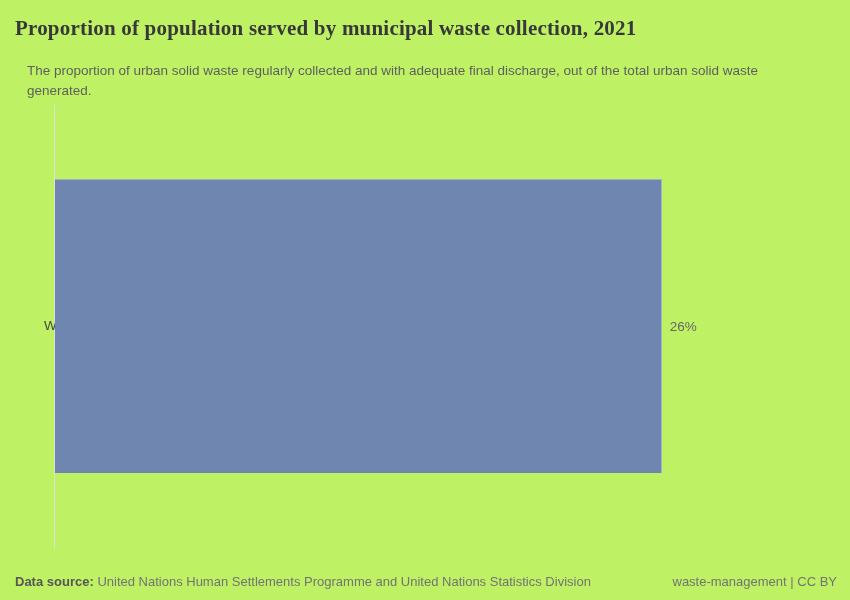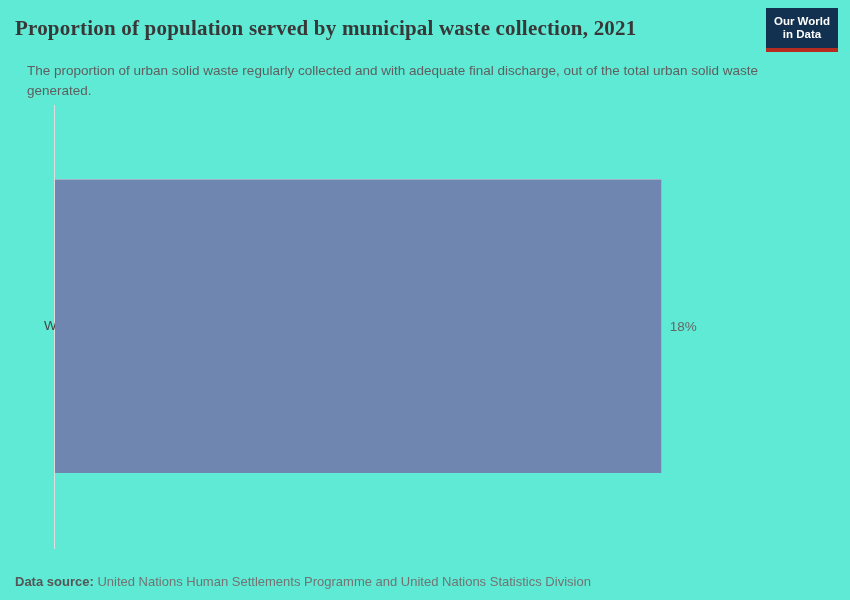--- a/index.html
+++ b/index.html
@@ -3,21 +3,21 @@
 <meta charset="utf-8">
 <style>
   * { box-sizing: border-box; }
   html, body { margin: 0; padding: 0; background: #ffffff; }
   body { font-family: "Liberation Sans", sans-serif; }
 
   .page {
     position: relative;
     width: 850px;
     height: 600px;
-    background: #5eead4;
+    background: #bef264;
     overflow: hidden;
   }
 
   .chart-title {
     position: absolute;
     left: 15px;
     top: 15px;
     margin: 0;
     width: 740px;
     font-family: "Liberation Serif", "DejaVu Serif", serif;
@@ -133,36 +133,33 @@
 </style>
 </head>
 <body>
 
 <div class="page">
 
   <h1 class="chart-title" style="color: rgb(56, 56, 56);">Proportion of population served by municipal waste collection, 2021</h1>
 
   <p class="chart-subtitle" style="color: rgb(95, 95, 95);">The proportion of urban solid waste regularly collected and with adequate final discharge, out of the total urban solid waste generated.</p>
 
-  <div class="owid-logo" style="background: rgb(18, 48, 79); border-bottom: 4px solid rgb(181, 43, 32);">
-    <span>Our World</span>
-    <span>in Data</span>
-  </div>
 
   <div class="chart-area">
     <div class="axis-line" style="background: rgb(222, 222, 222);"></div>
 
     <div class="cat-label" style="color: rgb(69, 69, 69);">World</div>
 
     <div class="bar-row">
       <div class="bar" style="width: 606.8px; background: rgb(111, 135, 176);"></div>
-      <div class="value-label" style="color: rgb(102, 102, 102);">18%</div>
+      <div class="value-label" style="color: rgb(102, 102, 102);">26%</div>
     </div>
   </div>
 
   <div class="footer">
     <div class="footer-left">
       <span class="ds-label">Data source:</span>
       <span class="ds-value">United Nations Human Settlements Programme and United Nations Statistics Division</span>
     </div>
+    <div class="footer-right">waste-management | CC BY</div>
   </div>
 
 </div>
 
 </body></html>

